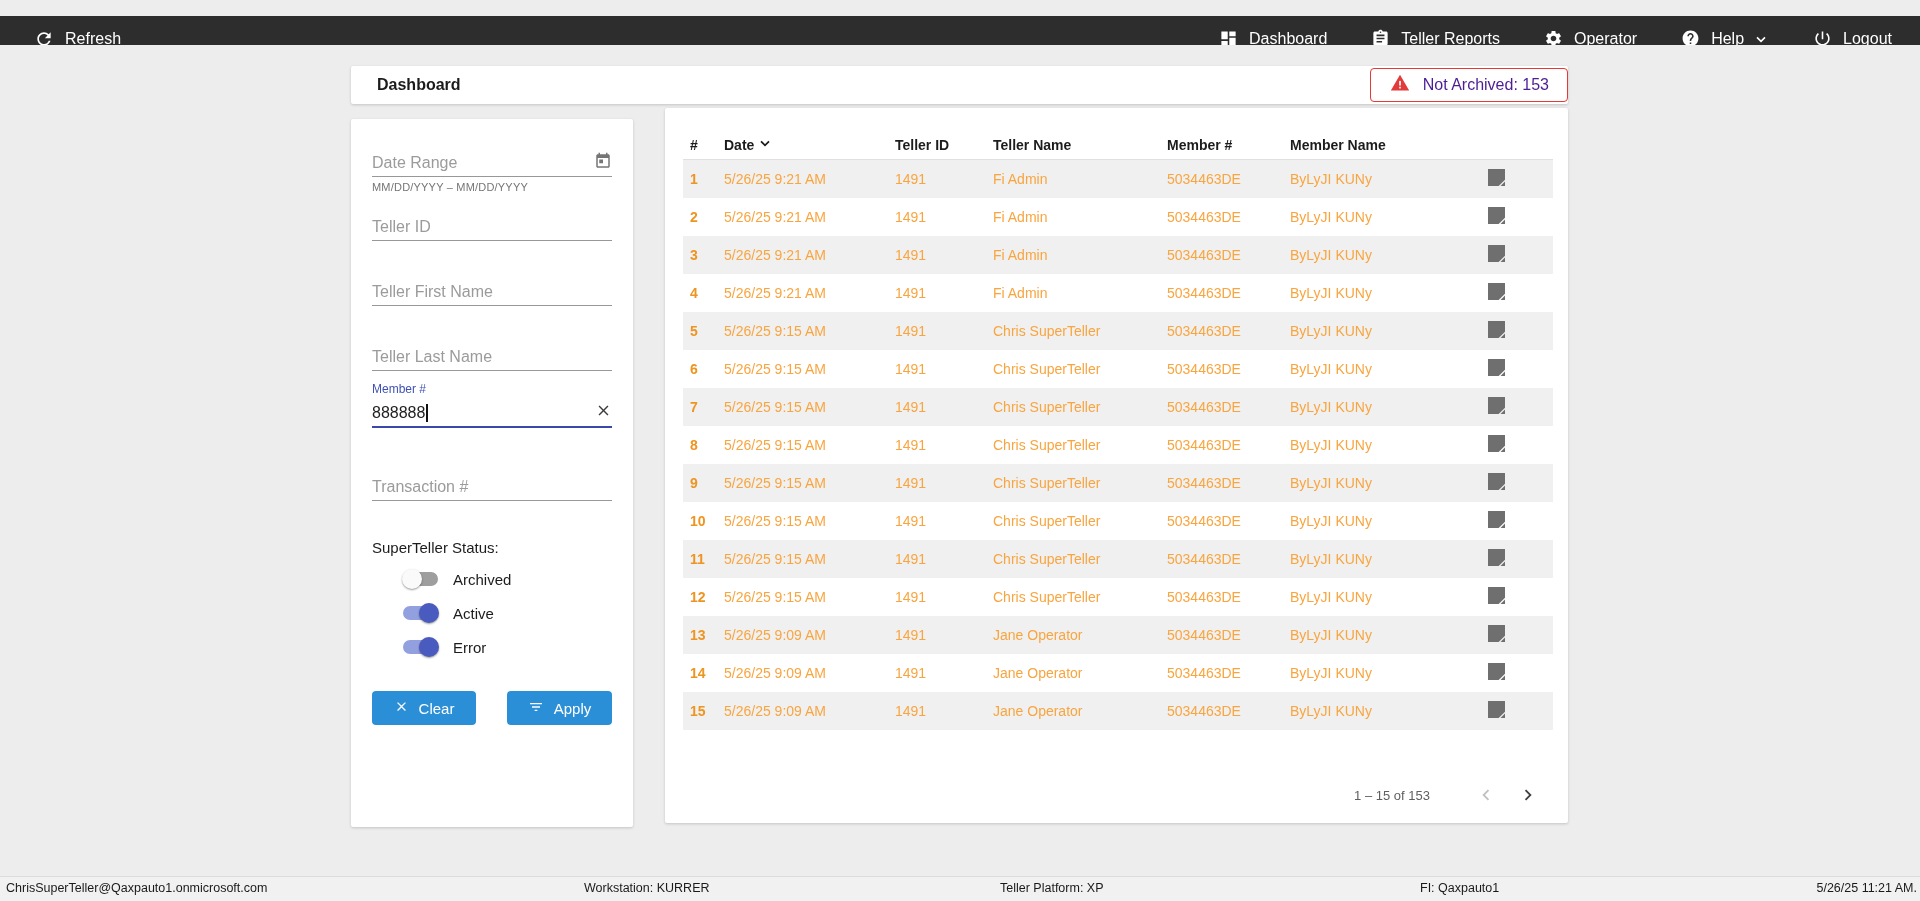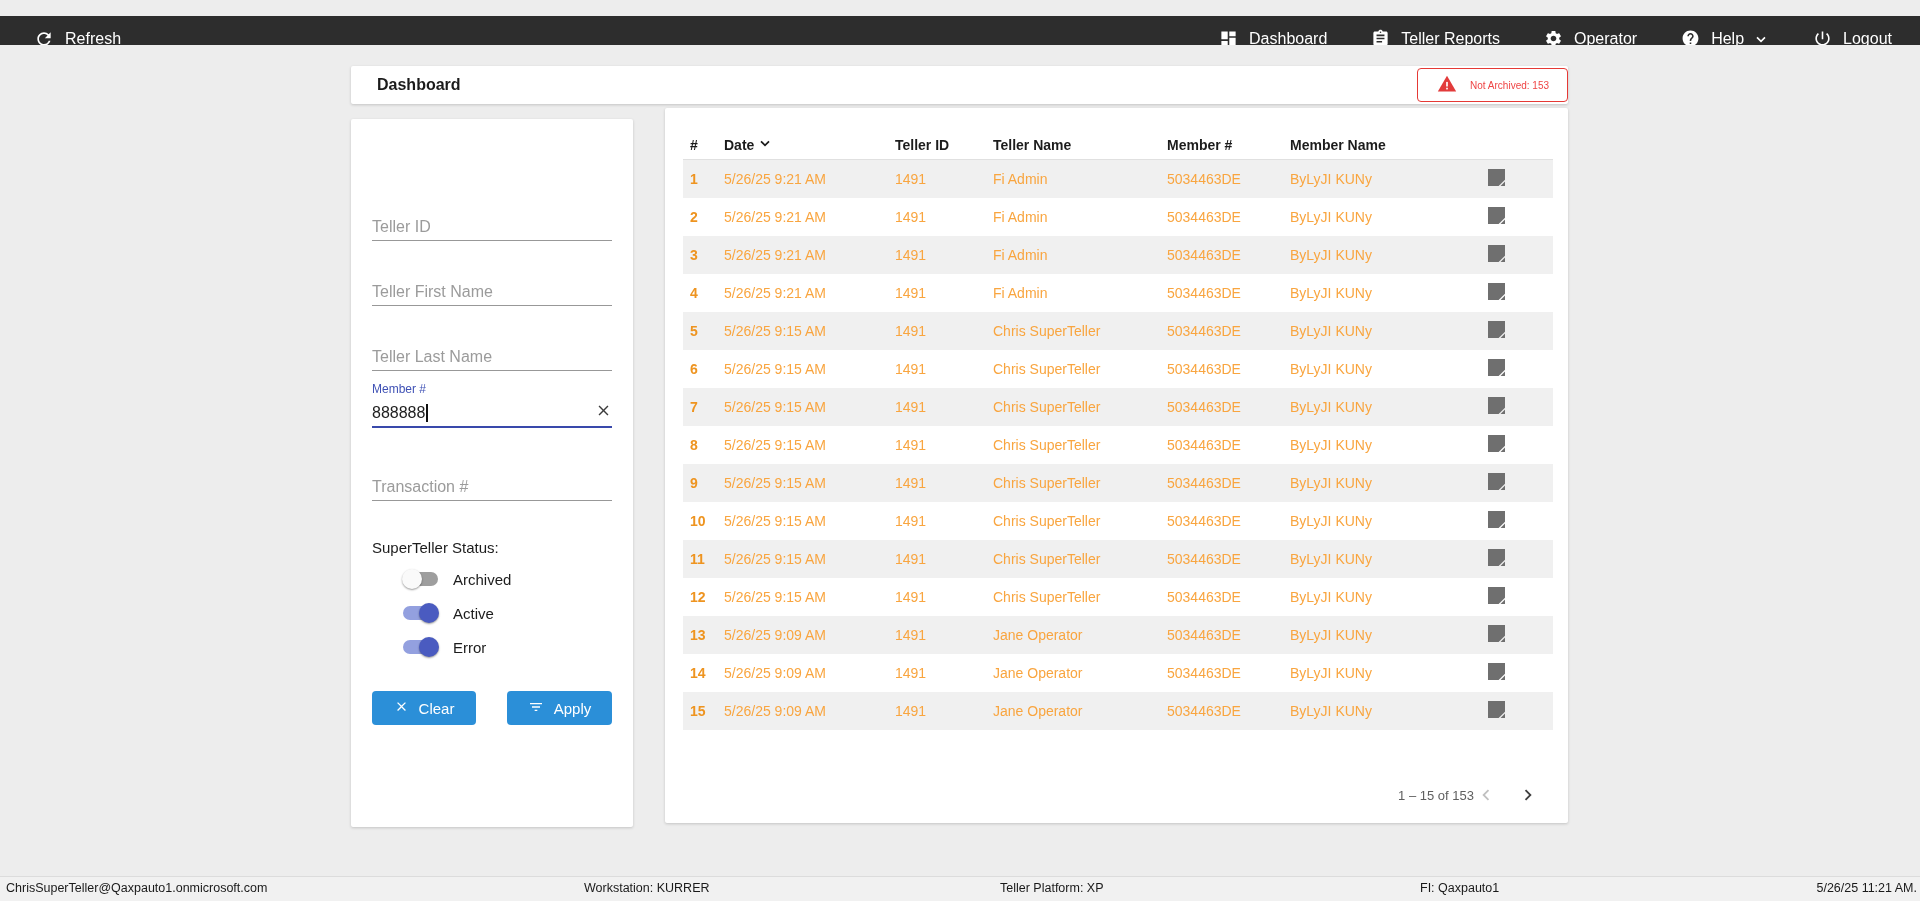--- a/index.html
+++ b/index.html
@@ -13,21 +13,21 @@
   .nav-item svg { display:block; }
 
   
   .content { position:absolute; left:0; top:45px; width:1920px; height:831px; background:#ededed; }
   .card { background:#fff; box-shadow:0 1px 3px rgba(0,0,0,.18); border-radius:2px; }
 
   .titlebar { position:absolute; left:351px; top:21px; width:1217px; height:38px; display:flex; align-items:center; }
   .titlebar .title { font-size:16px; font-weight:bold; color:#1b1b1b; margin-left:26px; }
   .alert-badge { position:absolute; right:0; top:2px; height:34px; background:#fff; border:1px solid #e53935;
                  border-radius:4px; display:flex; align-items:center; gap:12px; padding:0 18px; cursor:pointer; }
-  .alert-badge span { color:#ef4444; font-size:10px; }
+  .alert-badge span { color:#4c1d95; font-size:16px; }
 
   
   .filter-card { position:absolute; left:351px; top:74px; width:282px; height:708px; }
   .f-field { position:absolute; left:21px; width:240px; }
   .f-row { display:flex; align-items:center; justify-content:space-between; height:26px; }
   .ph { color:#9b9b9b; font-size:16px; }
   .underline { border-bottom:1px solid #989898; }
   .underline-focus { border-bottom:2px solid #3949ab; }
   .hint { margin-top:4px; font-size:11px; color:#757575; letter-spacing:.2px; }
   .f-label { font-size:12px; color:#3f51b5; margin-bottom:3px; }
@@ -56,21 +56,21 @@
   .thead .hcell { font-size:14px; font-weight:bold; color:#1c1c1c; display:flex; align-items:center; gap:3px; }
   .thead .hcell:first-child { padding-left:7px; }
   .tbody { margin:0 15px 0 18px; }
   .trow { height:38px; }
   .trow.alt { background:#f0f0f0; }
   .tcell { font-size:14px; color:#f9a53f; overflow:hidden; white-space:nowrap; }
   .tcell.num { font-weight:bold; color:#ee9420; padding-left:7px; }
   .note-cell { display:flex; justify-content:flex-start; padding-left:1px; }
 
   .pagination { position:absolute; right:28px; top:675px; display:flex; align-items:center; }
-  .pagination .range { font-size:13px; color:#5f5f5f; }
+  .pagination .range { font-size:13px; color:#5f5f5f; margin-right:44px; }
   .page-btn { width:24px; height:24px; display:flex; align-items:center; justify-content:center; cursor:pointer; }
   .page-btn.prev { margin-right:18px; cursor:default; }
 
   
   .statusbar { position:absolute; left:0; top:876px; width:1920px; height:25px; background:#f1f1f1;
                border-top:1px solid #dcdcdc; font-size:12.5px; color:#1a1a1a; }
   .statusbar .seg { position:absolute; top:4px; white-space:nowrap; }
   .statusbar b { font-weight:normal; }
 </style>
 </head>
@@ -143,20 +143,30 @@
             <path d="M12 2 23 21 H1 Z" fill="#e23b3b"></path>
             <rect x="11" y="9.5" width="2" height="5.5" fill="#fff"></rect>
             <rect x="11" y="16.5" width="2" height="2" fill="#fff"></rect>
           </svg></span>
       <span>Not Archived: 153</span>
     </div>
   </div>
 
   <aside class="filter-card card">
 
+    <div class="f-field" style="top:31px">
+      <div class="f-row">
+        <span class="ph">Date Range</span>
+        <span><svg width="18" height="18" viewBox="0 0 24 24" fill="#757575">
+              <path d="M19 3h-1V1h-2v2H8V1H6v2H5c-1.1 0-2 .9-2 2v14c0 1.1.9 2 2 2h14c1.1 0 2-.9 2-2V5c0-1.1-.9-2-2-2zm0 16H5V8h14v11zM7 10h5v5H7z"></path>
+            </svg></span>
+      </div>
+      <div class="underline"></div>
+      <div class="hint">MM/DD/YYYY – MM/DD/YYYY</div>
+    </div>
 
     <div class="f-field" style="top:95px">
       <div class="f-row">
           <span class="ph">Teller ID</span>
         </div>
       <div class="underline"></div>
     </div>
 
     <div class="f-field" style="top:160px">
       <div class="f-row">

